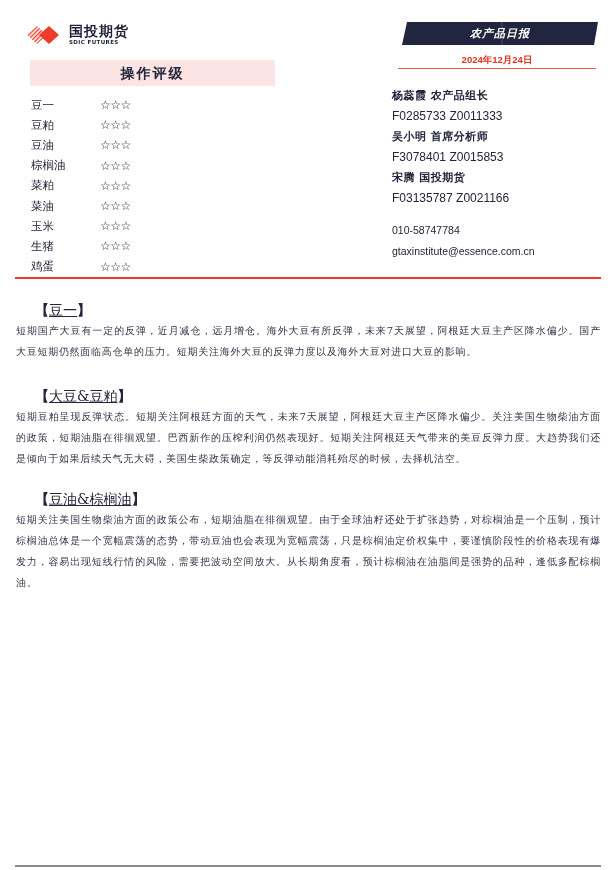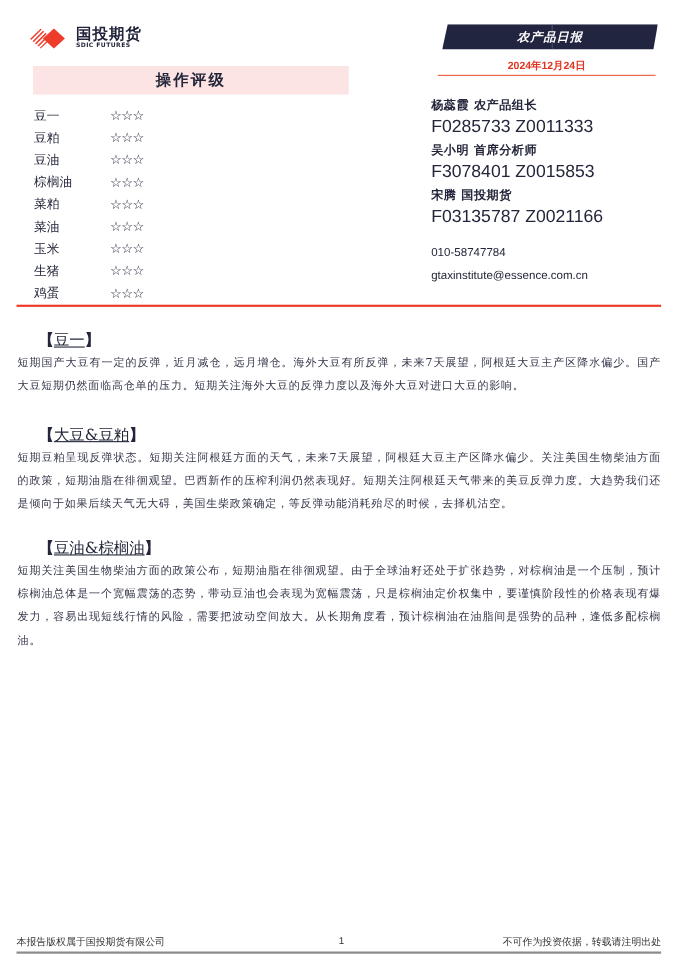--- a/index.html
+++ b/index.html
@@ -19,31 +19,31 @@
 
     
     .banner { position: absolute; left: 402px; top: 22px; width: 196px; height: 23px; }
     .banner svg { position: absolute; left: 0; top: 0; }
     .banner-label { position: absolute; left: 0; top: 0; width: 196px; height: 23px; line-height: 23px; text-align: center; color: #ffffff; font-size: 11px; font-weight: bold; font-style: italic; letter-spacing: 1px; }
 
     .report-date { position: absolute; left: 398px; top: 54px; width: 198px; text-align: center; font-family: "Liberation Sans", sans-serif; font-size: 9.5px; font-weight: bold; color: #e0321e; }
     .date-rule { position: absolute; left: 398px; top: 68px; width: 198px; height: 1px; background: #ee5a43; }
 
     
-    .rating-header { position: absolute; left: 30px; top: 60px; width: 287px; height: 26px; background: #fce4e4; text-align: center; line-height: 26px; font-size: 14px; font-weight: bold; color: #23263a; letter-spacing: 2px; }
+    .rating-header { position: absolute; left: 30px; top: 60px; width: 245px; height: 26px; background: #fce4e4; text-align: center; line-height: 26px; font-size: 14px; font-weight: bold; color: #23263a; letter-spacing: 2px; }
     .rating-list { position: absolute; left: 31px; top: 95px; }
     .rating-row { height: 20.2px; display: flex; align-items: center; }
     .rating-name { width: 69px; font-size: 11.5px; color: #23263a; }
     .rating-stars { font-family: "DejaVu Sans", sans-serif; font-size: 12px; color: #23263a; letter-spacing: -0.5px; }
 
     
     .analysts { position: absolute; left: 392px; top: 86px; font-size: 11px; color: #23263a; }
     .analyst-line { height: 20.4px; line-height: 20.4px; white-space: nowrap; }
     .analyst-name { font-weight: bold; letter-spacing: 0.5px; }
-    .analyst-ids { font-family: "Liberation Sans", sans-serif; font-size: 16px; }
+    .analyst-ids { font-family: "Liberation Sans", sans-serif; font-size: 12px; }
     .contact { position: absolute; left: 392px; top: 220px; font-family: Liberation Sans, sans-serif; font-size: 10.5px; color: #23263a; }
     .contact-line { height: 21px; line-height: 21px; white-space: nowrap; }
 
     .main-rule { position: absolute; left: 15px; top: 277px; width: 586px; height: 2px; background: #ef3b2a; }
 
     
     .section { position: absolute; left: 16px; width: 585px; }
     .section-title { font-size: 14px; font-weight: bold; color: #23263a; height: 16px; line-height: 16px; margin-bottom: 2px; margin-left: 19px; }
     .section-title u { text-decoration: underline; font-weight: normal; }
     .section-body { font-size: 10px; color: #33364a; line-height: 21px; letter-spacing: 0.72px; text-align: justify; }
@@ -157,20 +157,15 @@
     <div class="section-body">短期豆粕呈现反弹状态。短期关注阿根廷方面的天气，未来7天展望，阿根廷大豆主产区降水偏少。关注美国生物柴油方面的政策，短期油脂在徘徊观望。巴西新作的压榨利润仍然表现好。短期关注阿根廷天气带来的美豆反弹力度。大趋势我们还是倾向于如果后续天气无大碍，美国生柴政策确定，等反弹动能消耗殆尽的时候，去择机沽空。</div>
   </div>
 
   <div class="section" style="top:491px;">
     <div class="section-title">
       <span>【</span><u>豆油&amp;棕榈油</u><span>】</span>
     </div>
     <div class="section-body">短期关注美国生物柴油方面的政策公布，短期油脂在徘徊观望。由于全球油籽还处于扩张趋势，对棕榈油是一个压制，预计棕榈油总体是一个宽幅震荡的态势，带动豆油也会表现为宽幅震荡，只是棕榈油定价权集中，要谨慎阶段性的价格表现有爆发力，容易出现短线行情的风险，需要把波动空间放大。从长期角度看，预计棕榈油在油脂间是强势的品种，逢低多配棕榈油。</div>
   </div>
 
-  <div class="footer">
-    <span class="footer-left">本报告版权属于国投期货有限公司</span>
-    <span class="footer-center">1</span>
-    <span class="footer-right">不可作为投资依据，转载请注明出处</span>
-  </div>
   <div class="footer-rule"></div>
 
 </div>
 
 </body></html>

